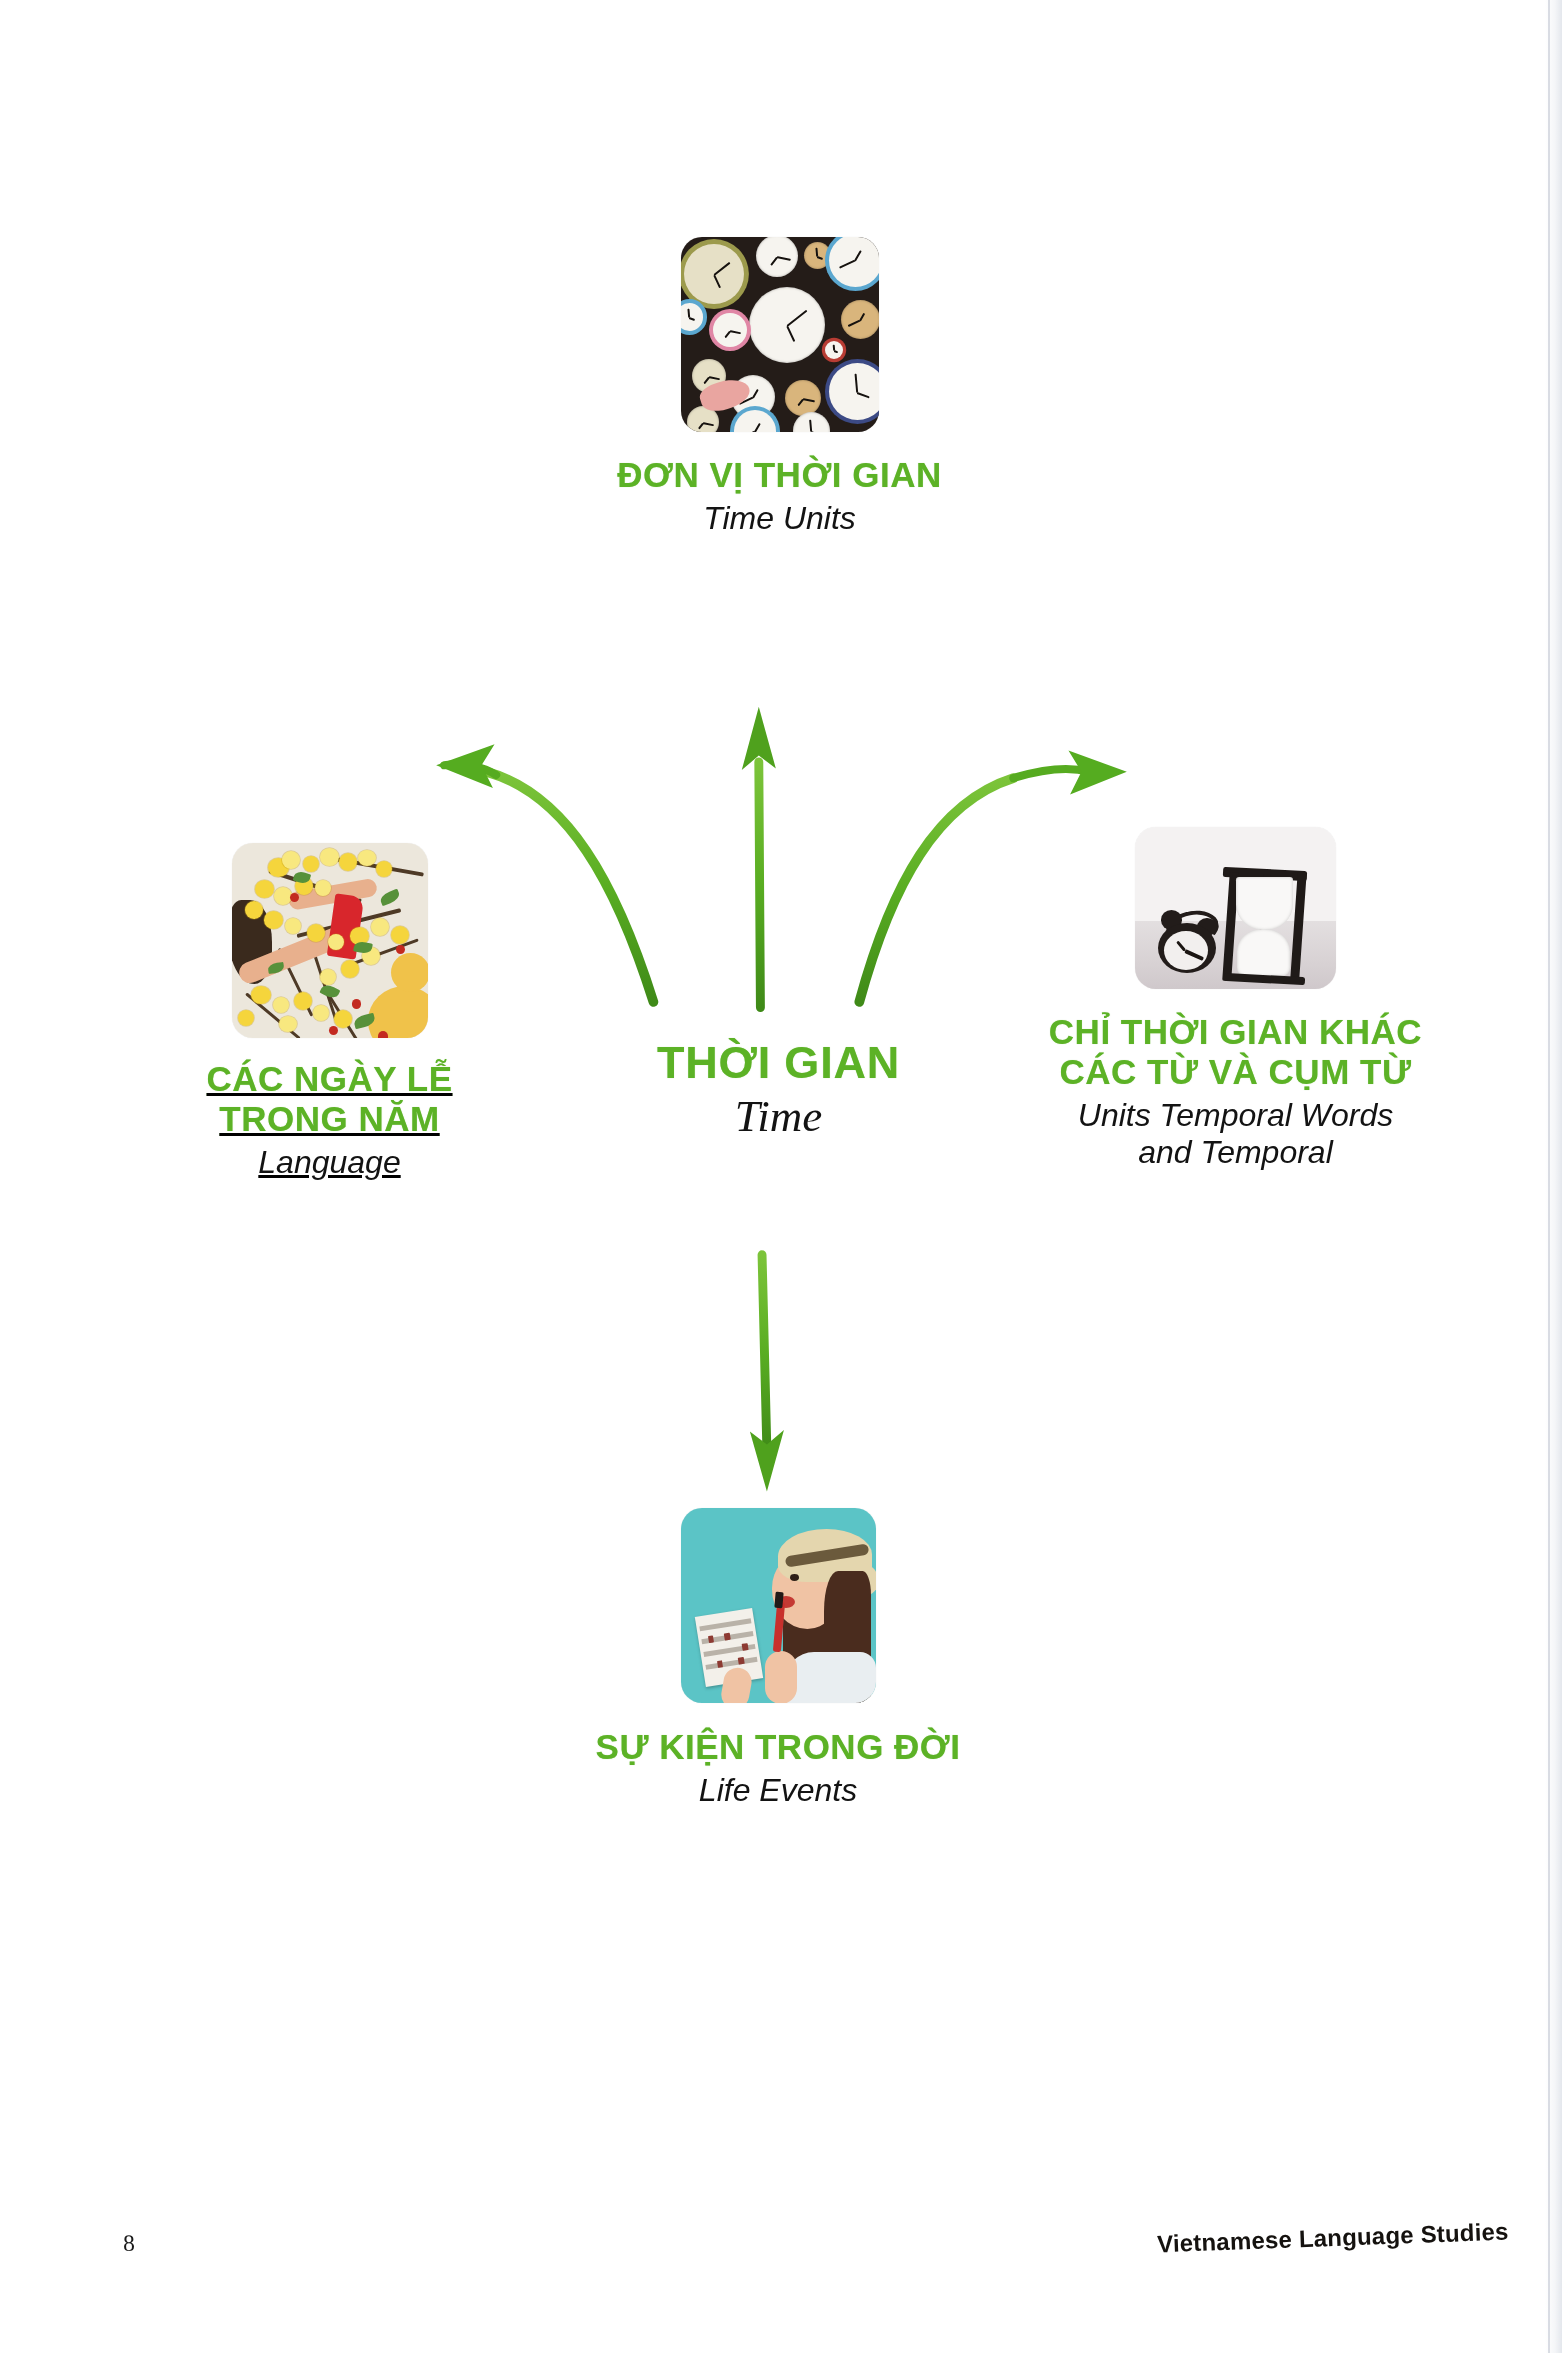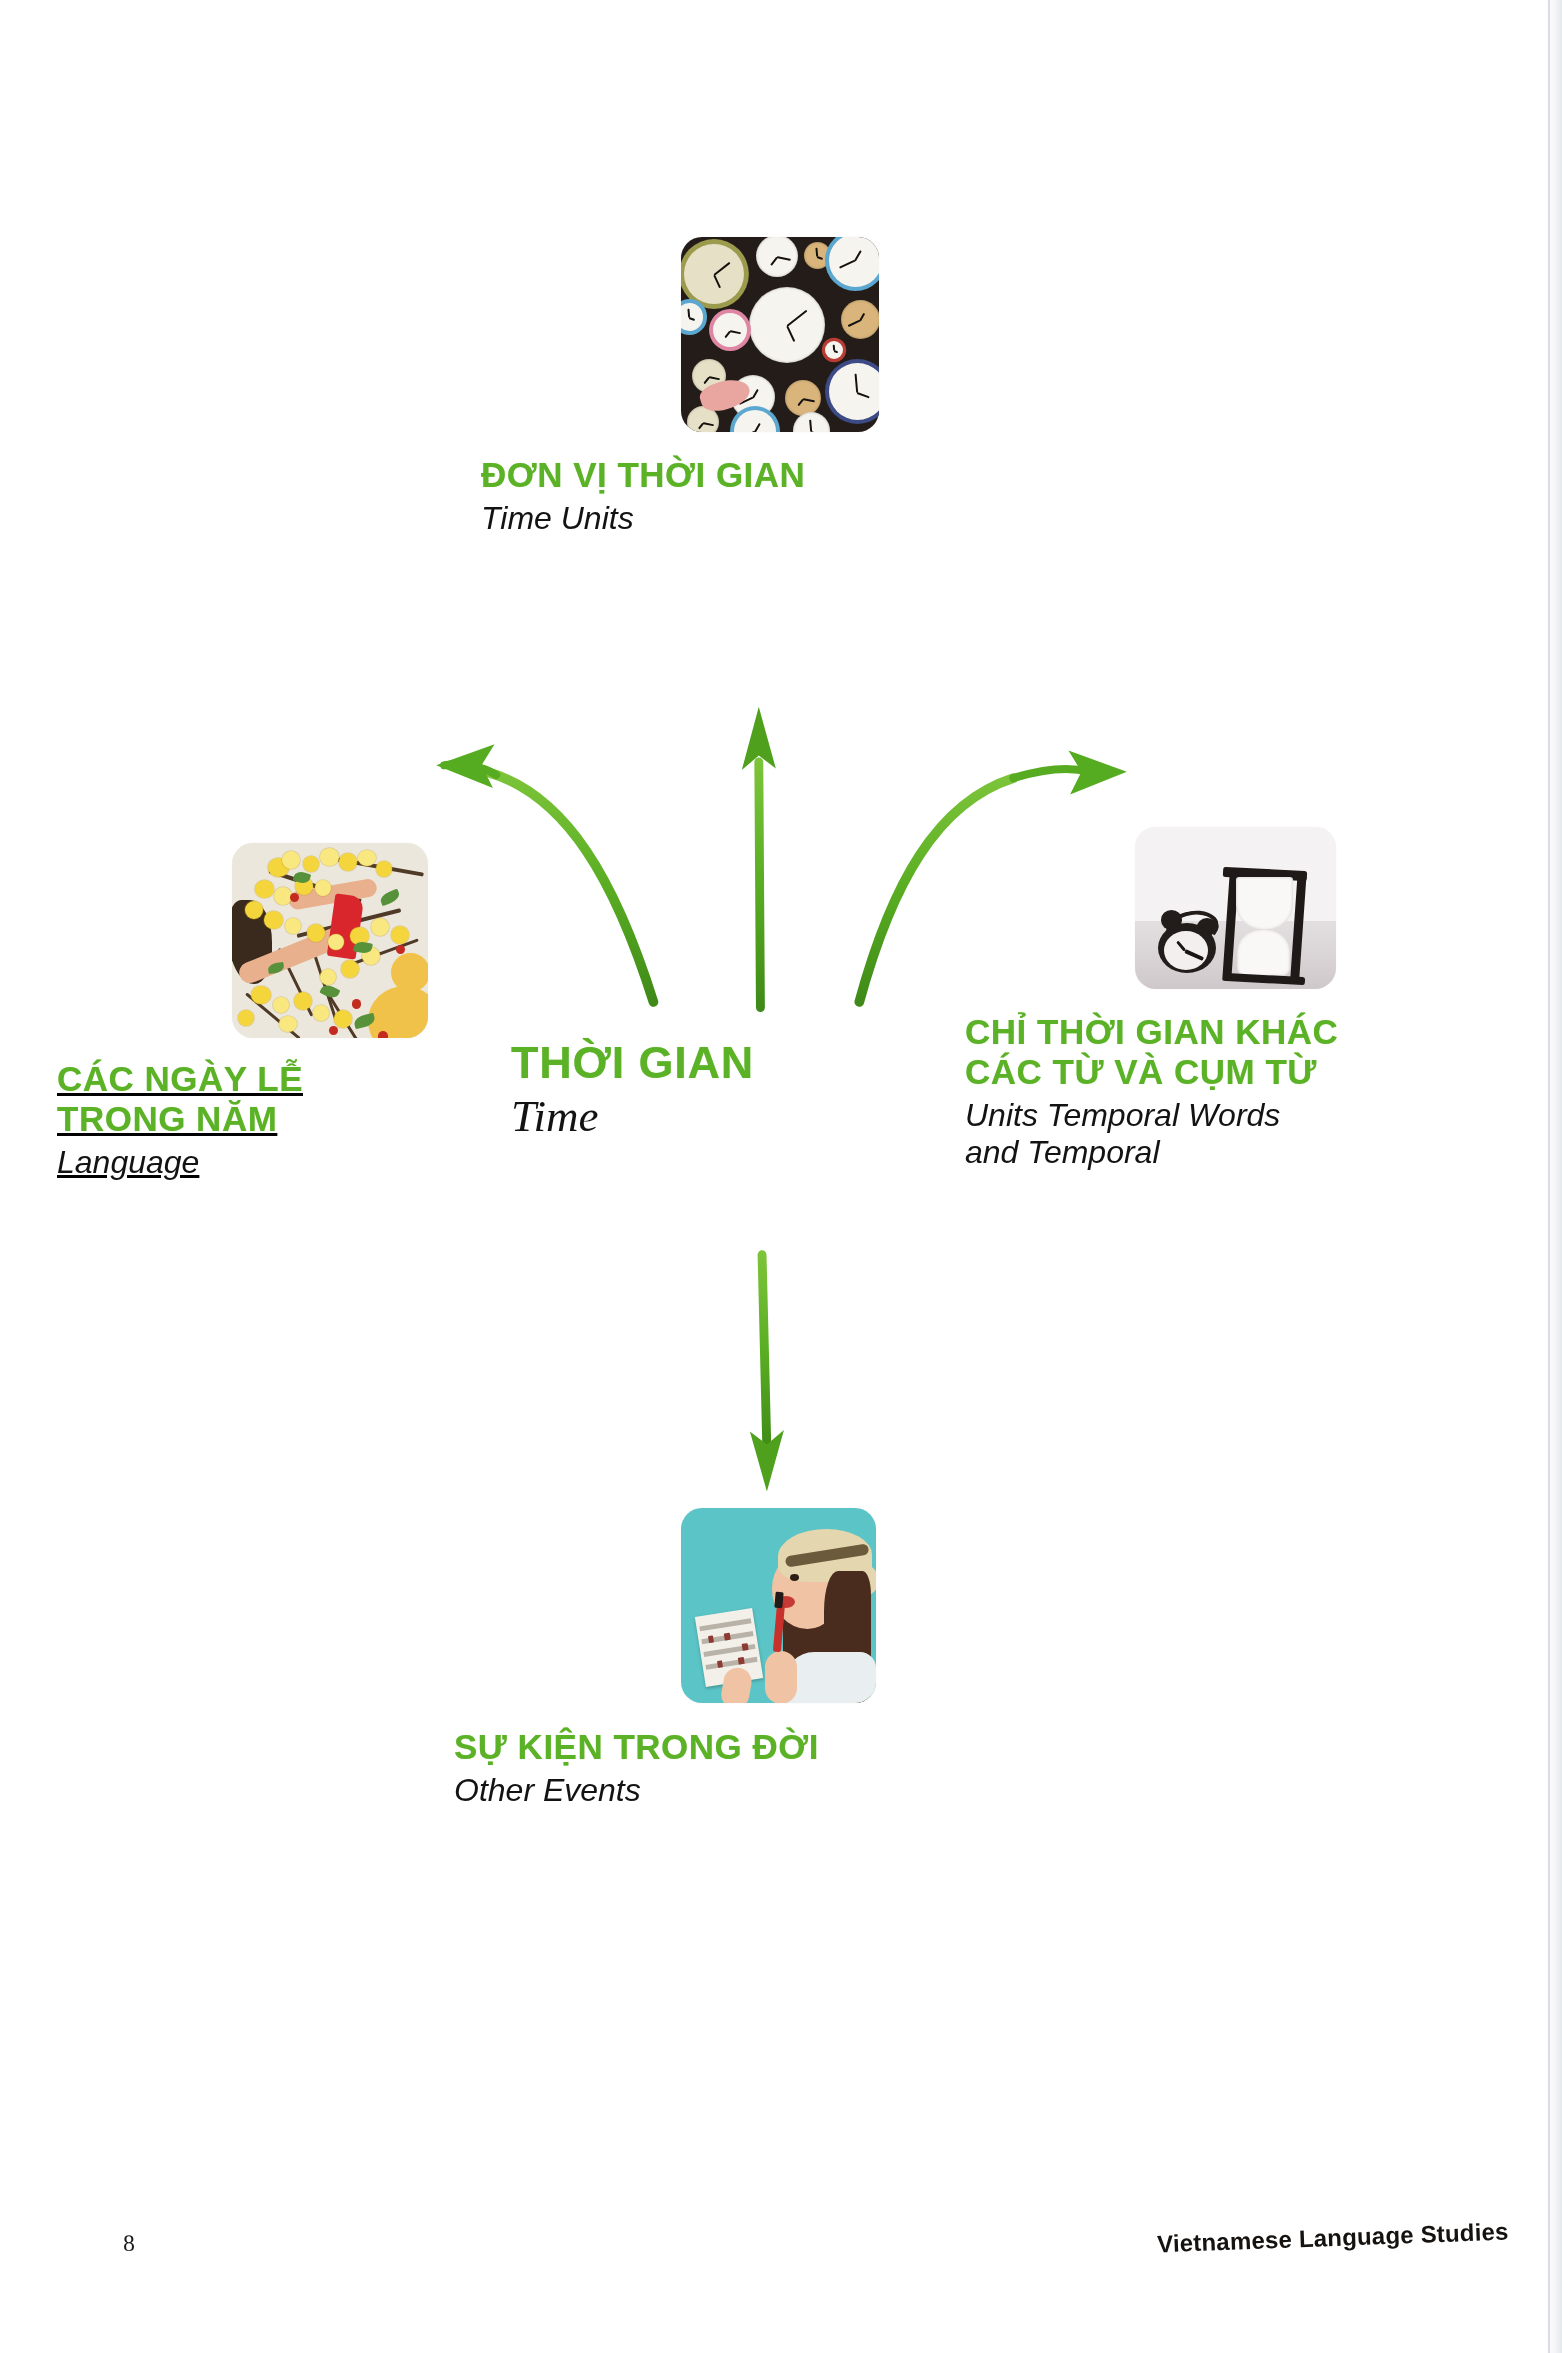--- a/index.html
+++ b/index.html
@@ -31,20 +31,21 @@
     position: absolute;
     top: 0;
     right: 13px;
     width: 1.6px;
     height: 100%;
     background: rgba(205,210,219,0.75);
   }
 
   .node {
     position: absolute;
+    text-align: center;
   }
   .thumb {
     border-radius: 21px;
     overflow: hidden;
     position: relative;
     box-shadow: 0 0 0.8px rgba(0,0,0,0.18);
   }
   .title-vn {
     color: #5cb226;
     font-weight: bold;
@@ -437,21 +438,21 @@
           <div class="cal-mark" style="left:9.7px; top:21px;"></div>
           <div class="cal-mark" style="left:26px; top:21px;"></div>
           <div class="cal-mark" style="left:42px; top:34px;"></div>
           <div class="cal-mark" style="left:14.6px; top:47px;"></div>
           <div class="cal-mark" style="left:36px; top:47px;"></div>
         </div>
         <div class="w-arm" style="left:45px; top:160px; width:27.6px; height:41px; border-radius:14.6px; transform:rotate(10deg);"></div>
       </div>
     </div>
     <p class="title-vn">SỰ KIỆN TRONG ĐỜI</p>
-    <p class="title-en">Other Events</p>
+    <p class="title-en">Life Events</p>
   </div>
 
   <div id="footer-page-number">8</div>
   <div id="footer-imprint">Vietnamese Language Studies</div>
 
   <div id="page-edge"></div>
   <div id="page-edge-line"></div>
 </div>
 
 

